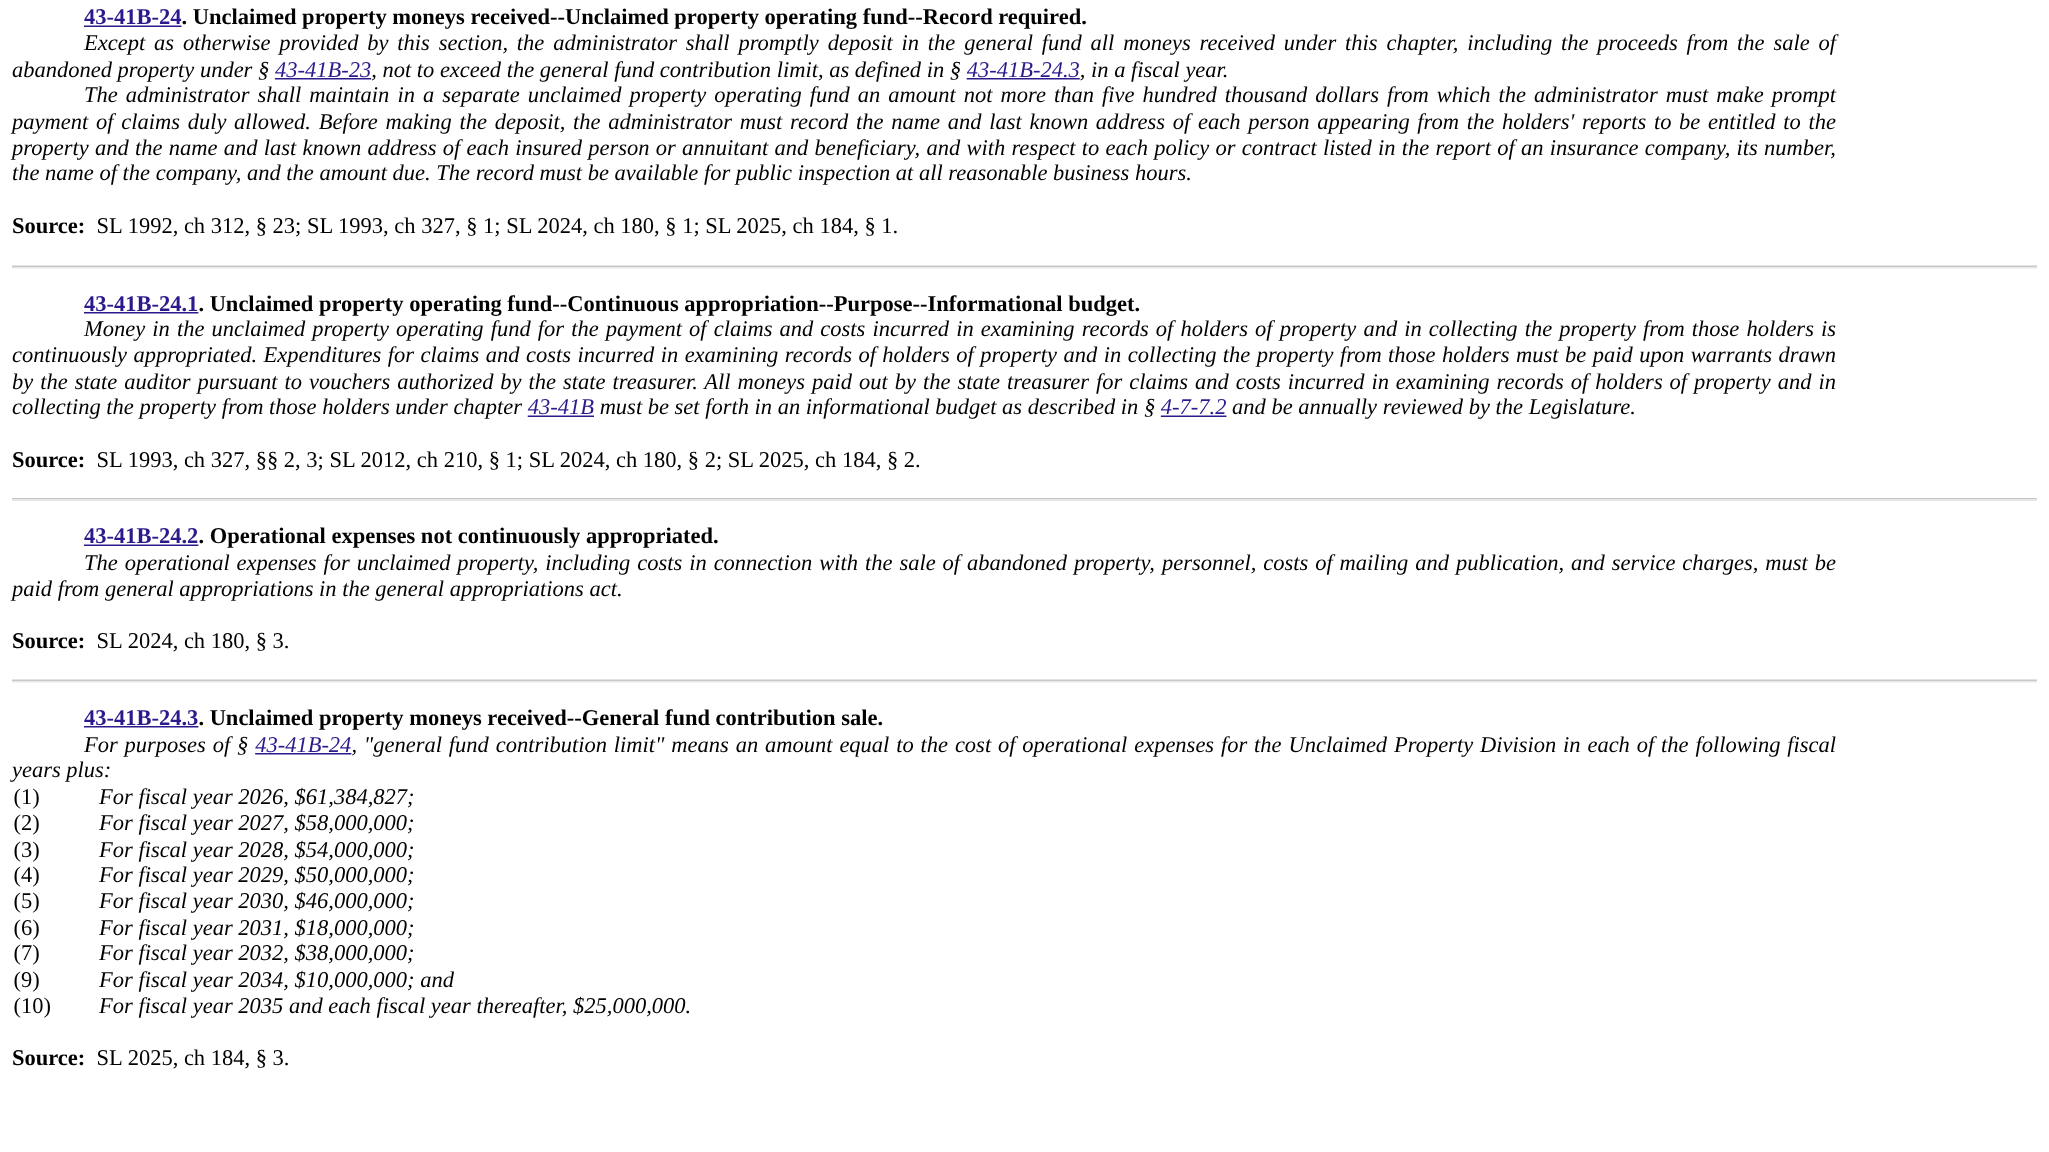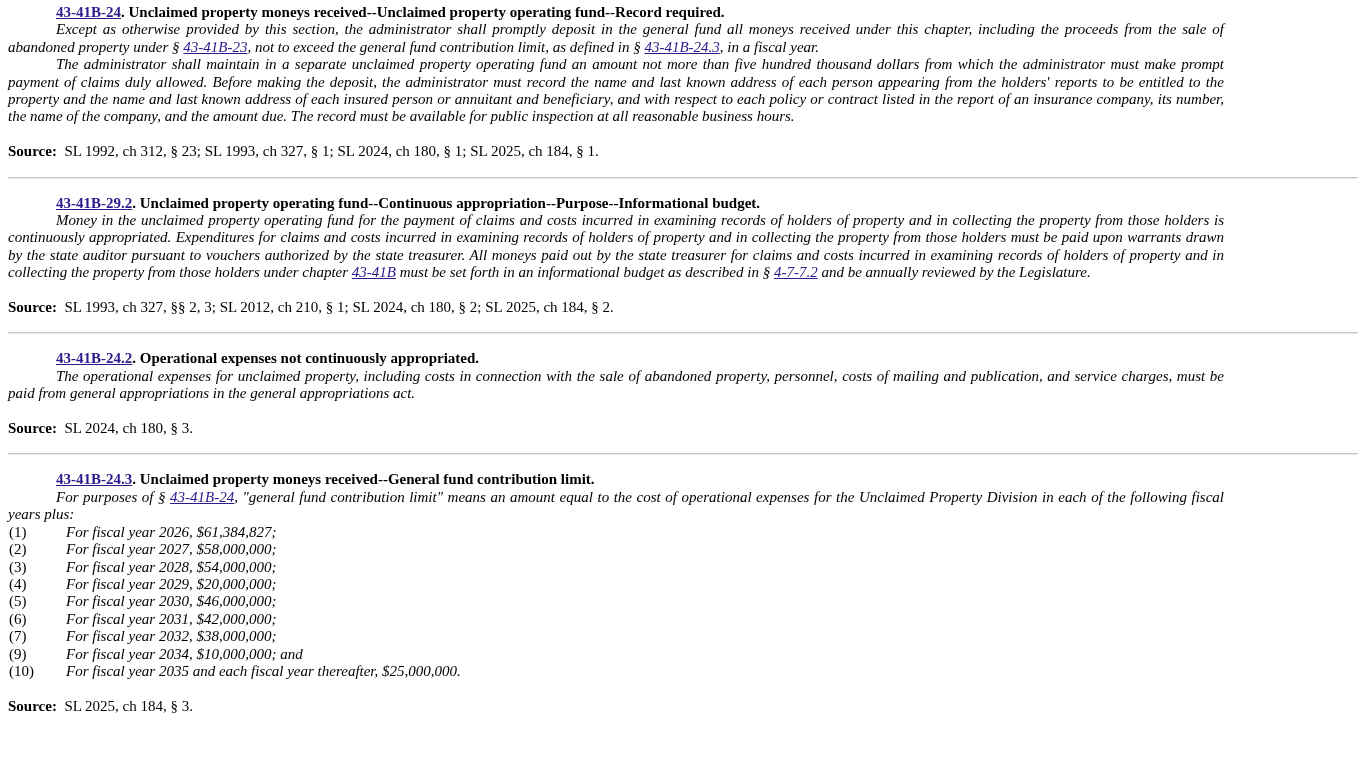--- a/index.html
+++ b/index.html
@@ -95,43 +95,43 @@
   <div id="sections-root">
       <div class="section">
         <p class="sec-heading"><a class="statute-link" href="#">43-41B-24</a><span>. Unclaimed property moneys received--Unclaimed property operating fund--Record required.</span></p>
         <p class="body-text"><span>Except as otherwise provided by this section, the administrator shall promptly deposit in the general fund all moneys received under this chapter, including the proceeds from the sale of abandoned property under § </span><a class="statute-link" href="#">43-41B-23</a><span>, not to exceed the general fund contribution limit, as defined in § </span><a class="statute-link" href="#">43-41B-24.3</a><span>, in a fiscal year.</span></p>
         <p class="body-text"><span>The administrator shall maintain in a separate unclaimed property operating fund an amount not more than five hundred thousand dollars from which the administrator must make prompt payment of claims duly allowed. Before making the deposit, the administrator must record the name and last known address of each person appearing from the holders' reports to be entitled to the property and the name and last known address of each insured person or annuitant and beneficiary, and with respect to each policy or contract listed in the report of an insurance company, its number, the name of the company, and the amount due. The record must be available for public inspection at all reasonable business hours.</span></p>
         <div class="spacer-line">&nbsp;</div>
         <p class="source-line"><span class="source-label">Source:</span>&nbsp; <span>SL 1992, ch 312, § 23; SL 1993, ch 327, § 1; SL 2024, ch 180, § 1; SL 2025, ch 184, § 1.</span></p>
       </div>
       <hr class="sec-divider">
       <div class="section">
-        <p class="sec-heading"><a class="statute-link" href="#">43-41B-29.2</a><span>. Unclaimed property operating fund--Continuous appropriation--Purpose--Informational budget.</span></p>
+        <p class="sec-heading"><a class="statute-link" href="#">43-41B-24.1</a><span>. Unclaimed property operating fund--Continuous appropriation--Purpose--Informational budget.</span></p>
         <p class="body-text"><span>Money in the unclaimed property operating fund for the payment of claims and costs incurred in examining records of holders of property and in collecting the property from those holders is continuously appropriated. Expenditures for claims and costs incurred in examining records of holders of property and in collecting the property from those holders must be paid upon warrants drawn by the state auditor pursuant to vouchers authorized by the state treasurer. All moneys paid out by the state treasurer for claims and costs incurred in examining records of holders of property and in collecting the property from those holders under chapter </span><a class="statute-link" href="#">43-41B</a><span> must be set forth in an informational budget as described in § </span><a class="statute-link" href="#">4-7-7.2</a><span> and be annually reviewed by the Legislature.</span></p>
         <div class="spacer-line">&nbsp;</div>
         <p class="source-line"><span class="source-label">Source:</span>&nbsp; <span>SL 1993, ch 327, §§ 2, 3; SL 2012, ch 210, § 1; SL 2024, ch 180, § 2; SL 2025, ch 184, § 2.</span></p>
       </div>
       <hr class="sec-divider">
       <div class="section">
         <p class="sec-heading"><a class="statute-link" href="#">43-41B-24.2</a><span>. Operational expenses not continuously appropriated.</span></p>
         <p class="body-text"><span>The operational expenses for unclaimed property, including costs in connection with the sale of abandoned property, personnel, costs of mailing and publication, and service charges, must be paid from general appropriations in the general appropriations act.</span></p>
         <div class="spacer-line">&nbsp;</div>
         <p class="source-line"><span class="source-label">Source:</span>&nbsp; <span>SL 2024, ch 180, § 3.</span></p>
       </div>
       <hr class="sec-divider">
       <div class="section">
-        <p class="sec-heading"><a class="statute-link" href="#">43-41B-24.3</a><span>. Unclaimed property moneys received--General fund contribution limit.</span></p>
+        <p class="sec-heading"><a class="statute-link" href="#">43-41B-24.3</a><span>. Unclaimed property moneys received--General fund contribution sale.</span></p>
         <p class="body-text"><span>For purposes of § </span><a class="statute-link" href="#">43-41B-24</a><span>, "general fund contribution limit" means an amount equal to the cost of operational expenses for the Unclaimed Property Division in each of the following fiscal years plus:</span></p>
         <ol class="numbered-list">
           <li><span class="li-marker">(1)</span><span class="li-text">For fiscal year 2026, $61,384,827;</span></li>
           <li><span class="li-marker">(2)</span><span class="li-text">For fiscal year 2027, $58,000,000;</span></li>
           <li><span class="li-marker">(3)</span><span class="li-text">For fiscal year 2028, $54,000,000;</span></li>
-          <li><span class="li-marker">(4)</span><span class="li-text">For fiscal year 2029, $20,000,000;</span></li>
+          <li><span class="li-marker">(4)</span><span class="li-text">For fiscal year 2029, $50,000,000;</span></li>
           <li><span class="li-marker">(5)</span><span class="li-text">For fiscal year 2030, $46,000,000;</span></li>
-          <li><span class="li-marker">(6)</span><span class="li-text">For fiscal year 2031, $42,000,000;</span></li>
+          <li><span class="li-marker">(6)</span><span class="li-text">For fiscal year 2031, $18,000,000;</span></li>
           <li><span class="li-marker">(7)</span><span class="li-text">For fiscal year 2032, $38,000,000;</span></li>
           <li><span class="li-marker">(9)</span><span class="li-text">For fiscal year 2034, $10,000,000; and</span></li>
           <li><span class="li-marker">(10)</span><span class="li-text">For fiscal year 2035 and each fiscal year thereafter, $25,000,000.</span></li>
         </ol>
         <div class="spacer-line">&nbsp;</div>
         <p class="source-line"><span class="source-label">Source:</span>&nbsp; <span>SL 2025, ch 184, § 3.</span></p>
       </div>
     </div>
 </div>
 

